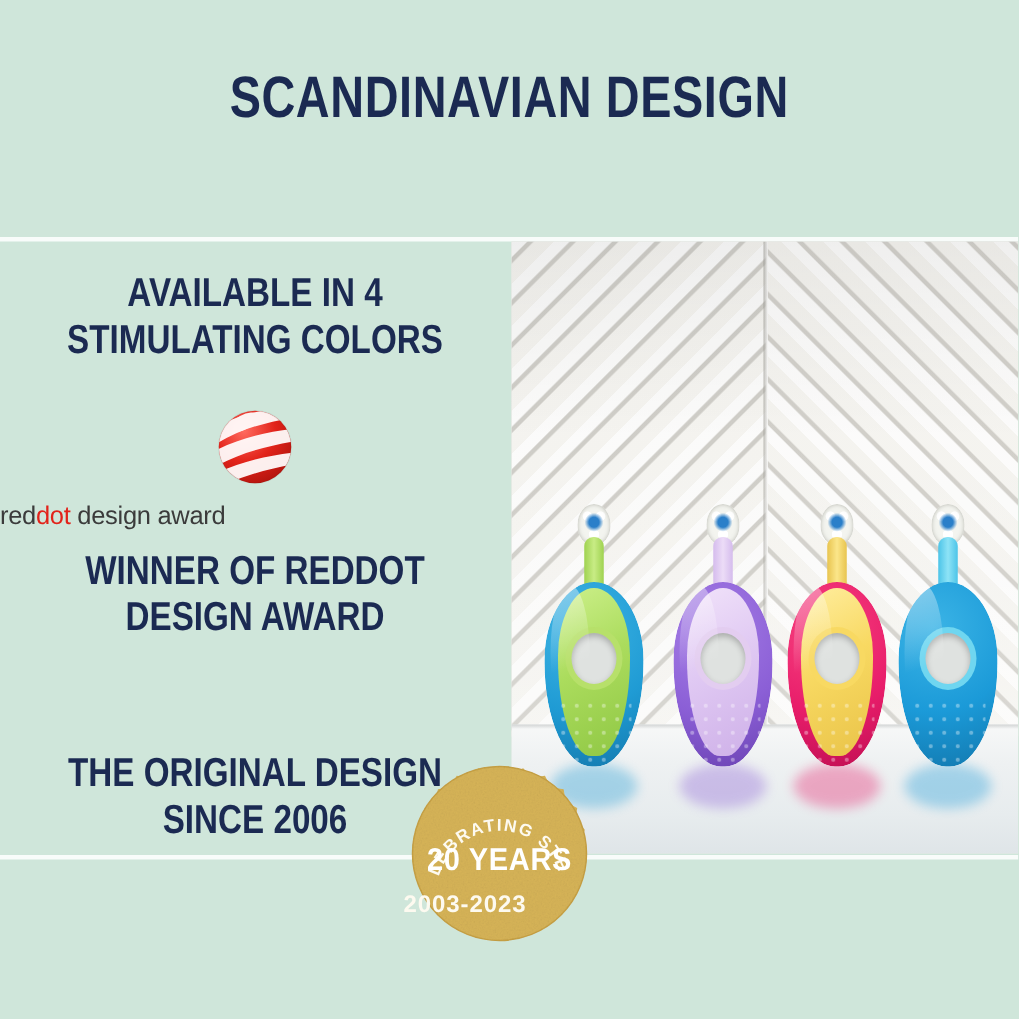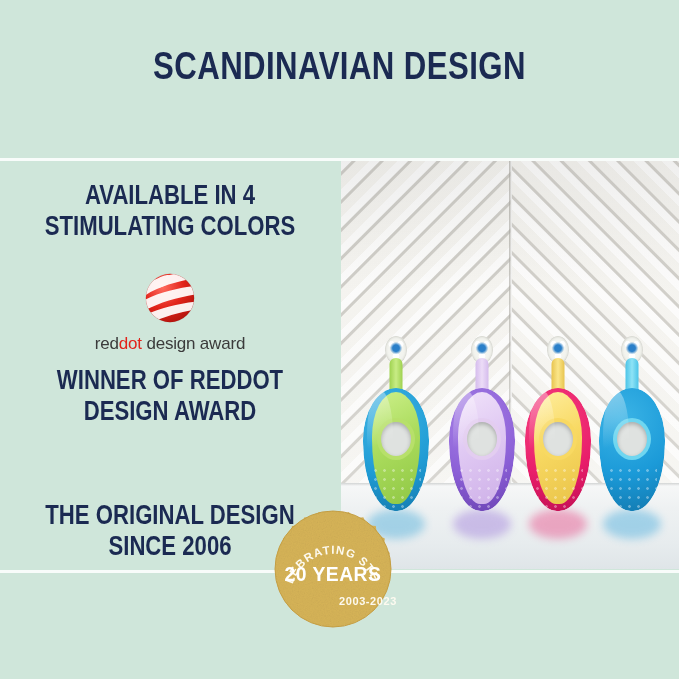--- a/index.html
+++ b/index.html
@@ -35,21 +35,21 @@
     line-height:1.14;
     text-align:center;
     transform:scaleX(.82);
     white-space:nowrap;
   }
   .hl-colors{left:0;top:20px;width:340px;font-size:27px;transform-origin:50% 0;}
   .hl-winner{left:0;top:205px;width:340px;font-size:27px;transform-origin:50% 0;}
   .hl-original{left:0;top:340px;width:340px;font-size:27px;transform-origin:50% 0;}
 
   
-  .reddot-wrap{position:absolute;left:0;top:108px;width:340px;text-align:center;}
+  .reddot-wrap{position:absolute;left:0;top:108px;width:340px;text-align:left;}
   .reddot-sphere{
     display:block;margin:0 auto 8px auto;width:58px;height:58px;
   }
   .reddot-text{
     font-family:"Liberation Sans", sans-serif;
     font-size:17px;color:#3b3b3b;letter-spacing:-.2px;
   }
   .reddot-text .dot{color:#e2231a;}
 
   
@@ -137,22 +137,22 @@
 
   
   .badge{position:absolute;left:269px;top:507px;width:128px;height:128px;}
   .badge svg{display:block;}
   .badge .b20{
     position:absolute;left:0;top:55px;width:128px;text-align:center;
     font-weight:bold;font-size:21px;color:#ffffff;letter-spacing:.5px;
     transform:scaleX(.92);
   }
   .badge .byears{
-    position:absolute;left:0;top:88px;width:128px;text-align:right;
-    font-weight:bold;font-size:11px;color:#fdfaf0;letter-spacing:.6px;
+    position:absolute;left:0;top:88px;width:128px;text-align:left;
+    font-weight:bold;font-size:16px;color:#fdfaf0;letter-spacing:.6px;
   }
 </style>
 </head>
 <body>
 
 <div class="stage">
 
   <div class="title">SCANDINAVIAN DESIGN</div>
 
   <div class="hline top"></div>

